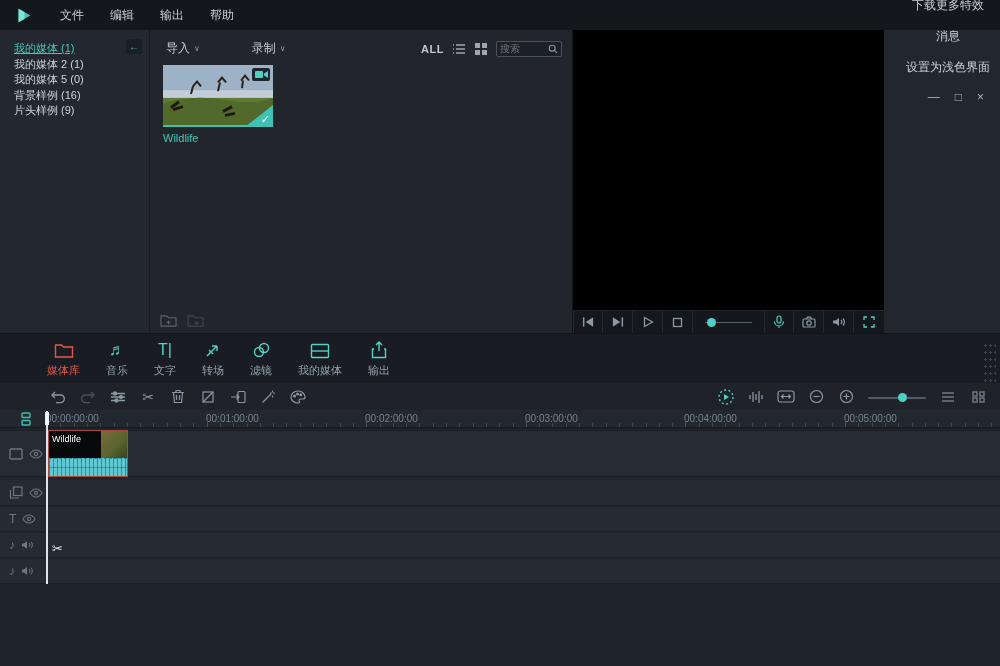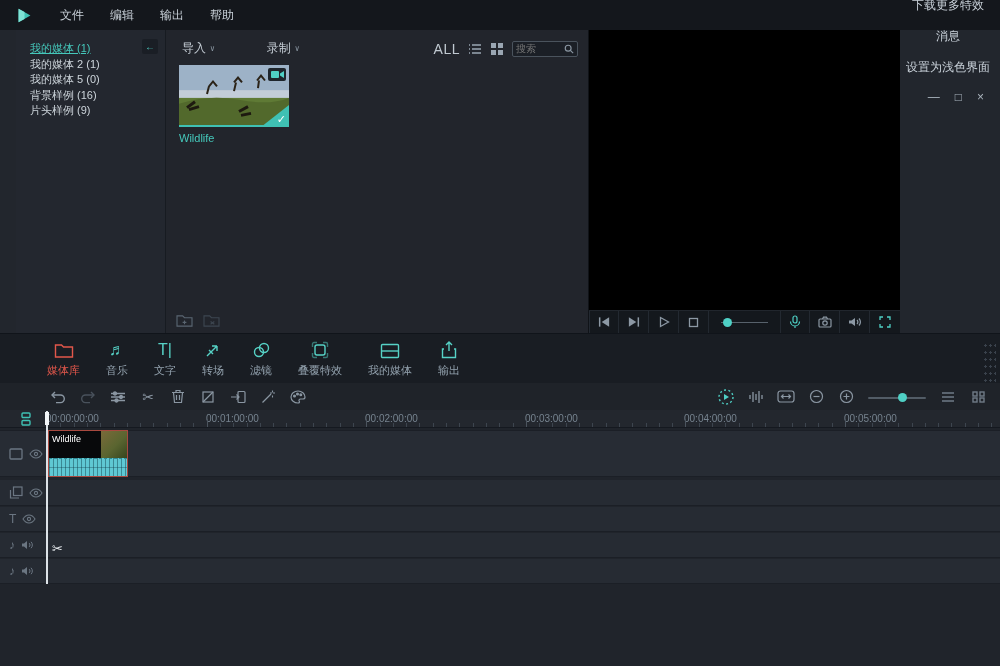--- a/index.html
+++ b/index.html
@@ -14,36 +14,36 @@
   .logo { margin:0 14px 0 16px; }
   .menu-item { padding:0 13px; cursor:default; }
   .tb-right { margin-left:auto; display:flex; align-items:center; gap:14px; padding-right:10px;flex-direction:column; }
   .user-ic { color:#c3cdd5; }
   .save-pill { background:#41c3b6; color:#10282c; border:none; border-radius:10px;
     padding:3px 13px; font-size:12px; font-family:inherit; }
   .tb-btn { color:#c8d0d8; background:none; border:none; font-size:12px; font-family:inherit; }
   .win-controls { display:flex; gap:15px; margin-left:16px; color:#aab4bd; font-size:12px; }
 
   
-  .workspace { position:absolute; left:0; top:30px; width:884px; height:303px; display:flex;margin-left:16px; }
+  .workspace { position:absolute; left:0; top:30px; width:884px; height:303px; display:flex; }
 
   .sidebar { width:150px; background:#23272f; border-right:1px solid #171b21; position:relative;
     padding:11px 0 0 14px; }
   .side-item { font-size:11px; color:#cdd5db; line-height:15.5px; white-space:nowrap; }
   .side-item.selected { color:#45c8bb; text-decoration:underline; }
   .collapse-btn { position:absolute; right:7px; top:9px; width:16px; height:15px; background:#1a1e25;
     color:#4fd0c5; border:none; border-radius:2px; font-size:10px; line-height:14px; text-align:center; }
 
   .media { width:422px; background:#22252c; position:relative; }
   .media-header { display:flex; align-items:center; padding:10px 10px 0 16px; color:#c6ced6; font-size:12px; }
-  .drop-btn { background:none; border:none; color:#c6ced6; font-size:12px; font-family:Liberation Mono, monospace; display:flex; align-items:center; gap:4px; }
+  .drop-btn { background:none; border:none; color:#c6ced6; font-size:12px; font-family:Liberation Serif, serif; display:flex; align-items:center; gap:4px; }
   .drop-btn .caret { font-size:8px; color:#8a96a2; }
   .record-gap { margin-left:52px; }
   .mh-right { margin-left:auto; display:flex; align-items:center; gap:8px; }
-  .all-label { font-size:14px; color:#c0c9d1; letter-spacing:.5px; }
+  .all-label { font-size:11px; color:#c0c9d1; letter-spacing:.5px;font-weight:bold; }
   .view-ic { color:#9aa6b2; }
   .search-box { display:flex; align-items:center; border:1px solid #4a535d; border-radius:2px;
     background:#1b1f26; height:16px; width:66px; padding:0 3px; }
   .search-box input { flex:1; width:40px; background:transparent; border:none; outline:none;
     color:#aab4be; font-size:10px; font-family:inherit; }
   .search-ic { color:#8a96a2; }
 
   .thumb-card { position:absolute; left:13px; top:35px; width:110px; height:62px; cursor:pointer; }
   .thumb-img { width:110px; height:62px; display:block; border-bottom:2px solid #3fc1b4; }
   .cam-badge { position:absolute; top:3px; right:3px; width:18px; height:13px; background:rgba(8,12,16,.85);
@@ -340,29 +340,20 @@
     <span class="t-ic">
       <svg width="19" height="18" viewBox="0 0 19 18" fill="none" stroke="currentColor" stroke-width="1.4">
         <circle cx="7" cy="11" r="4.5"></circle>
           <circle cx="12" cy="7" r="4.5"></circle>
       </svg>
     </span>
     <span class="t-label">滤镜</span>
   </div>
   <div class="tab">
     <span class="t-ic">
-      <svg width="18" height="18" viewBox="0 0 18 18" fill="none" stroke="currentColor" stroke-width="1.4">
-        <rect x="4" y="4" width="10" height="10" rx="2"></rect>
-          <path d="M1.5 6V3a1.5 1.5 0 011.5-1.5h3M12 1.5h3A1.5 1.5 0 0116.5 3v3M16.5 12v3a1.5 1.5 0 01-1.5 1.5h-3M6 16.5H3A1.5 1.5 0 011.5 15v-3" opacity=".5"></path>
-      </svg>
-    </span>
-    <span class="t-label">叠覆特效</span>
-  </div>
-  <div class="tab">
-    <span class="t-ic">
       <svg width="20" height="16" viewBox="0 0 20 16" fill="none" stroke="currentColor" stroke-width="1.4">
         <rect x="1.5" y="1.5" width="17" height="13" rx="1"></rect>
           <path d="M1.5 8h17"></path>
       </svg>
     </span>
     <span class="t-label">我的媒体</span>
   </div>
   <div class="tab">
     <span class="t-ic">
       <svg width="16" height="18" viewBox="0 0 16 18" fill="none" stroke="currentColor" stroke-width="1.4">

